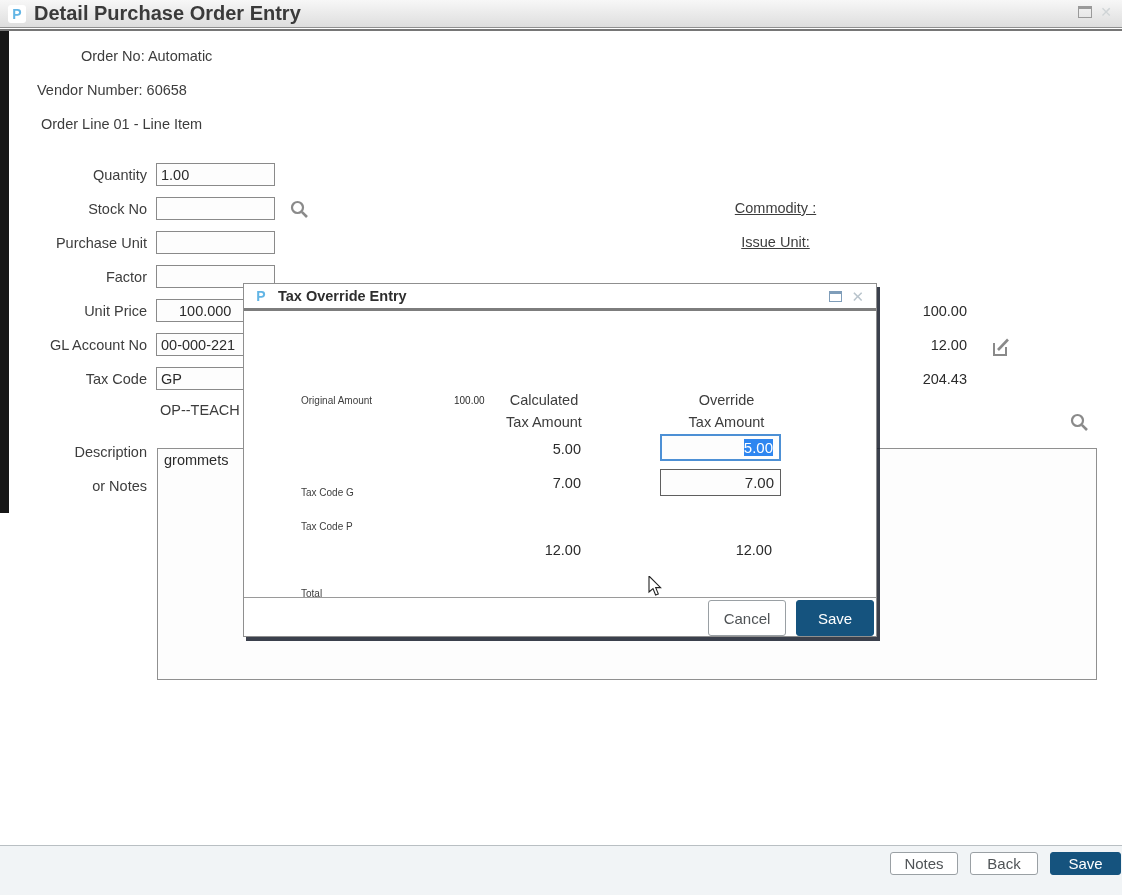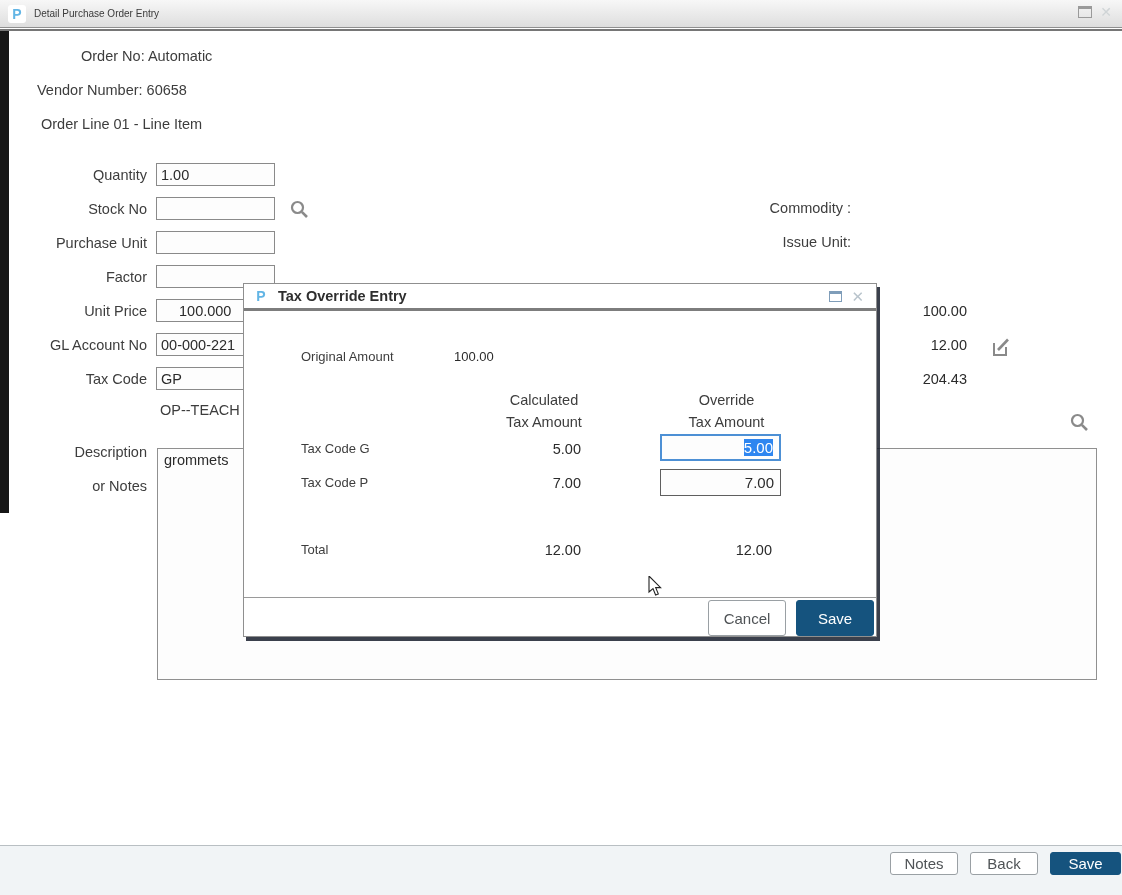--- a/index.html
+++ b/index.html
@@ -8,59 +8,59 @@
   .page { position:relative; width:1122px; height:895px; background:#fff; }
 
   
   .titlebar { position:absolute; left:0; top:0; width:1122px; height:28px;
     background:linear-gradient(#f7f7f7,#dedede); border-bottom:1px solid #8f8f8f;
     display:flex; align-items:center; }
   .titlebar-underline { position:absolute; left:0; top:29px; width:1122px; height:2px; background:#767676; }
   .applogo { display:inline-flex; align-items:center; justify-content:center;
     width:18px; height:18px; margin-left:8px; background:#fff; border-radius:3px;
     color:#62b5e5; font-weight:bold; font-size:14px; }
-  .titlebar .title { margin-left:8px; font-size:10px; font-weight:normal; color:#3a3a3a; }
+  .titlebar .title { margin-left:8px; font-size:20px; font-weight:bold; color:#3a3a3a; }
   .winbtns { position:absolute; right:10px; top:6px; display:flex; gap:8px; align-items:center; }
   .maxicon { width:14px; height:12px; border:1px solid #9a9a9a; border-top:3px solid #9a9a9a; background:transparent; }
   .closefaint { color:#cfd4d6; font-size:14px; line-height:12px; }
 
   .left-strip { position:absolute; left:0; top:31px; width:9px; height:482px; background:#161616; }
 
   
   .txt { position:absolute; font-size:14.5px; color:#3d3d3d; white-space:pre; }
 
   
   .flabel { position:absolute; left:0; width:147px; text-align:right; font-size:14.5px; color:#3d3d3d; }
   .finput { position:absolute; left:156px; width:119px; height:23px; border:1px solid #8a8a8a;
     background:#fdfdfd; font-family:"Liberation Sans",sans-serif; font-size:14.5px; color:#2b2b2b; padding:0 4px; }
   .icon-gray { color:#8a8a8a; }
   .desc-box { position:absolute; left:157px; top:448px; width:940px; height:232px;
     border:1px solid #909090; background:#fdfdfd; font-size:14.5px; color:#2b2b2b; padding:3px 6px; }
 
-  .rlabel { position:absolute; width:151px; text-align:right; font-size:14.5px; color:#3d3d3d; }
+  .rlabel { position:absolute; width:151px; text-align:center; font-size:14.5px; color:#3d3d3d;text-decoration:underline; }
   .rvalue { position:absolute; left:860px; width:107px; text-align:right; font-size:14.5px; color:#2b2b2b; }
 
   
   .bottombar { position:absolute; left:0; top:845px; width:1122px; height:50px;
     background:#f1f4f6; border-top:1px solid #b9bfc3; }
   .btn { position:absolute; top:852px; height:23px; border:1px solid #9aa0a4; border-radius:3px;
     background:#fff; color:#4f5356; font-size:15px; font-family:"Liberation Sans",sans-serif; cursor:pointer; }
   .btn-primary { background:#15537e; border:1px solid #15537e; color:#fff; }
 
   
   .modal { position:absolute; left:243px; top:283px; width:634px; height:354px;
     background:#fff; border:1px solid #8f8f8f; z-index:10;
     box-shadow:3px 4px 0 rgba(25,30,45,0.85); }
   .modal-titlebar { position:absolute; left:0; top:0; width:100%; height:27px; background:#fff;
     border-bottom:3px solid #7d7d7d; display:flex; align-items:center; }
   .modal-titlebar .title { margin-left:8px; font-size:14.5px; font-weight:bold; color:#2e2e2e; }
   .modal-winbtns { position:absolute; right:12px; top:7px; display:flex; gap:9px; align-items:center; }
   .modal-maxicon { width:13px; height:11px; border:1px solid #7f9db9; border-top:3px solid #7f9db9; }
   .modal-close { color:#b9c4cc; font-size:15px; line-height:11px; }
-  .m-txt { position:absolute; font-size:13px; color:#3d3d3d; }
+  .m-txt { position:absolute; font-size:10px; color:#3d3d3d;margin-top:46px; }
   .m-num { position:absolute; font-size:14.5px; color:#2b2b2b; text-align:right; }
   .m-colhead { position:absolute; text-align:center; font-size:14.5px; color:#3d3d3d; }
   .ov-input { position:absolute; left:416px; width:121px; height:27px; background:#fdfdfd;
     font-size:15px; color:#2b2b2b; display:flex; align-items:center; justify-content:flex-end;
     padding-right:6px; }
   .ov-focus { border:2px solid #4d90d5; }
   .ov-normal { border:1px solid #5f5f5f; }
   .ov-selection { background:#2e86f0; color:#fff; }
   .m-sep { position:absolute; left:0; top:313px; width:100%; height:1px; background:#9a9a9a; }
   .m-btn { position:absolute; top:316px; width:78px; height:36px; border:1px solid #9aa0a4;

